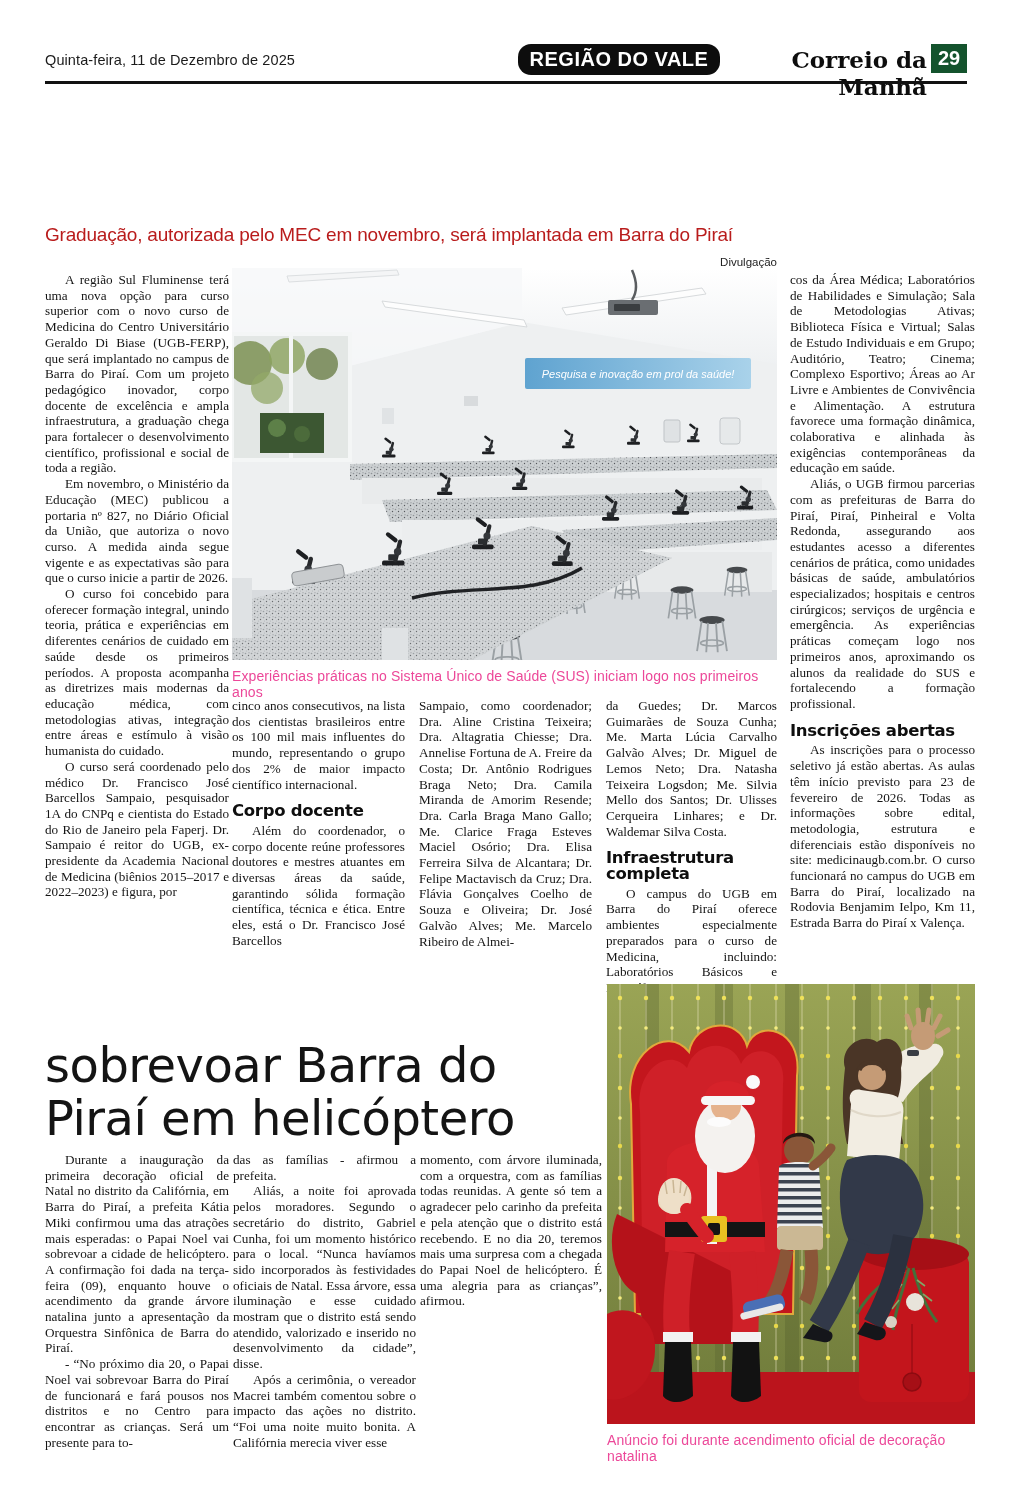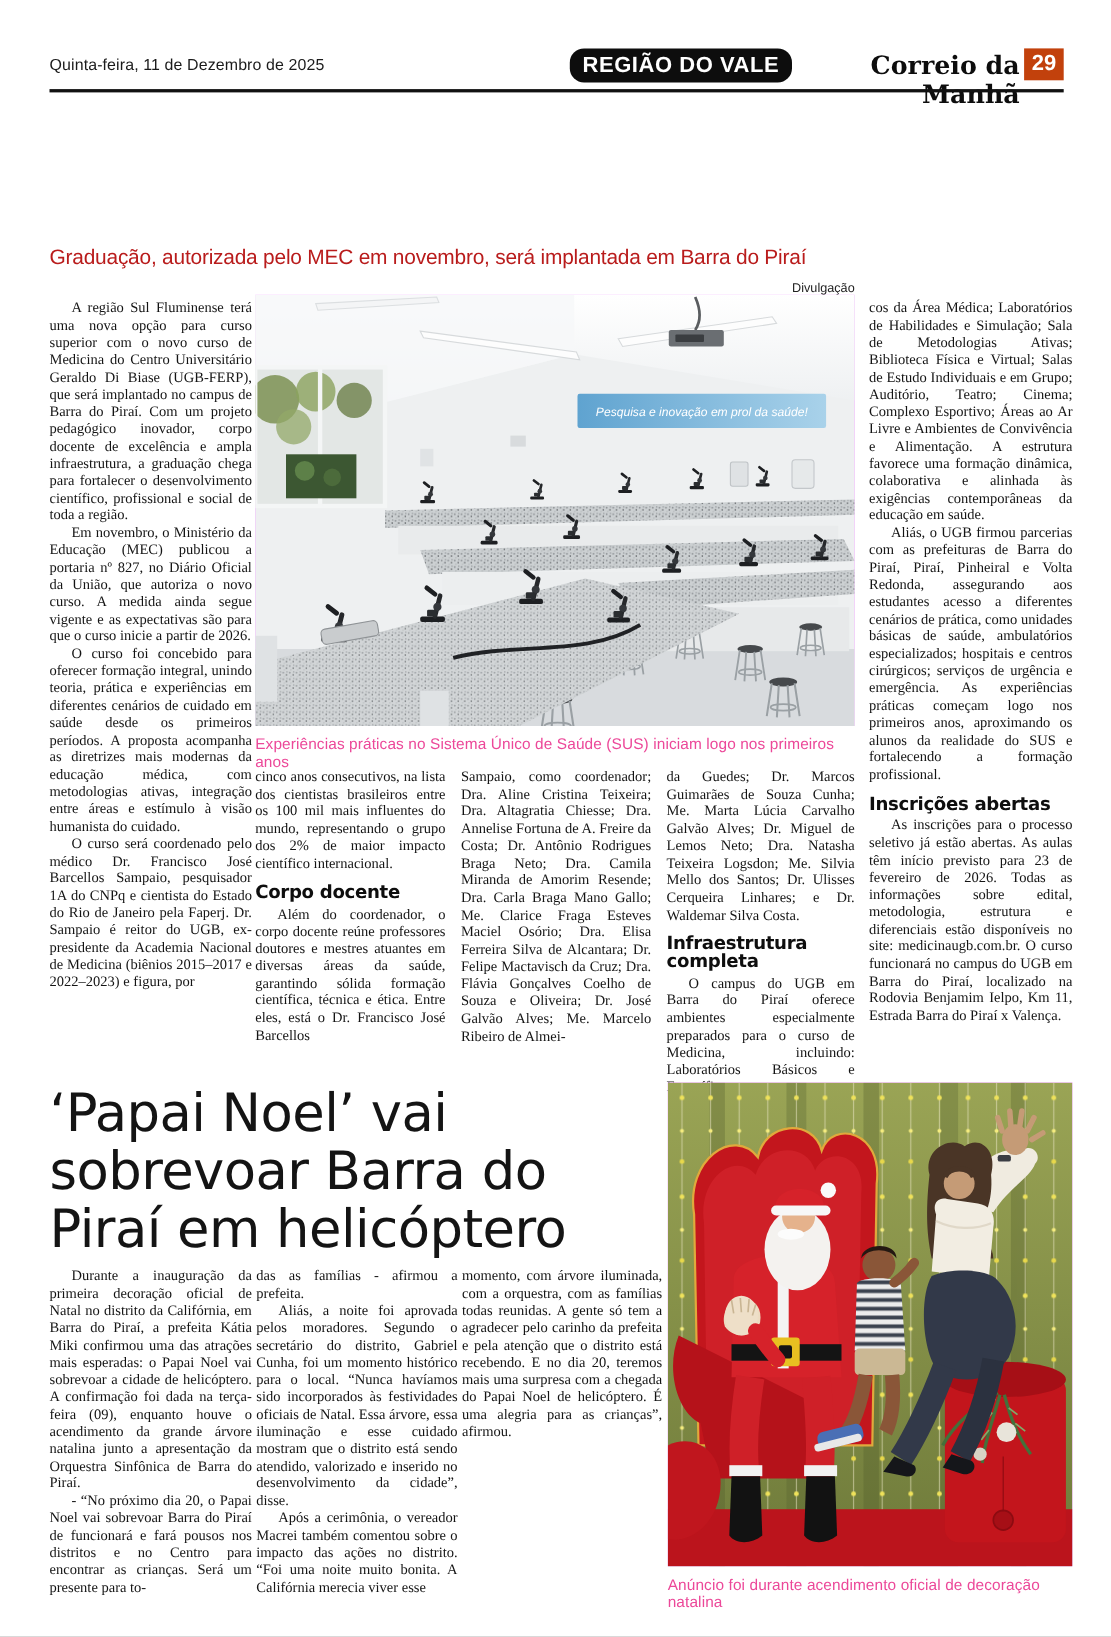--- a/index.html
+++ b/index.html
@@ -6,21 +6,21 @@
   body { background:#888; font-family:"Liberation Sans", sans-serif; }
   .page { position:relative; width:1010px; height:1488px; background:#fff; margin:0 auto; overflow:hidden; }
 
   
   .date { position:absolute; left:45px; top:52px; font-size:14.5px; color:#1b1b1b; letter-spacing:.1px; }
   .header-rule { position:absolute; left:45px; top:81px; width:922px; height:3px; background:#111; }
   .section-box { position:absolute; left:518px; top:44px; width:202px; height:31px; background:#0d0d0d; color:#fff;
                  font-size:20px; font-weight:bold; letter-spacing:.5px; display:flex; align-items:center; justify-content:center;border-radius:13px; }
   .masthead { position:absolute; left:762px; top:46px; width:165px; text-align:right;
               font-family:"DejaVu Serif","Liberation Serif",serif; font-weight:bold; font-size:23px; color:#0d0d0d; }
-  .pagenum-box { position:absolute; left:931px; top:44px; width:36px; height:29px; background:#c2410c; color:#fff;
+  .pagenum-box { position:absolute; left:931px; top:44px; width:36px; height:29px; background:#14532d; color:#fff;
                  font-size:20px; font-weight:bold; display:flex; align-items:center; justify-content:center; }
 
   
   .h1 { position:absolute; left:45px; top:90px; width:925px; font-family:"DejaVu Sans","Liberation Sans",sans-serif;
         font-weight:bold; font-size:52px; line-height:57px; color:#0c0c0c; letter-spacing:-1px; }
   .subhead { position:absolute; left:45px; top:224px; width:925px; font-size:19px; color:#b91c1c; letter-spacing:-.2px; }
   .h2 { position:absolute; left:45px; top:986px; width:540px; font-family:"DejaVu Sans","Liberation Sans",sans-serif;
         font-weight:500; font-size:48px; line-height:53px; color:#141414; letter-spacing:-.5px; }
 
   
@@ -197,21 +197,21 @@
   </div>
 
   <div class="col" style="left:790px; top:272px; width:185px; height:690px;">
     <p>cos da Área Médica; Laboratórios de Habilidades e Simulação; Sala de Metodologias Ativas; Biblioteca Física e Virtual; Salas de Estudo Individuais e em Grupo; Auditório, Teatro; Cinema; Complexo Esportivo; Áreas ao Ar Livre e Ambientes de Convivência e Alimentação. A estrutura favorece uma formação dinâmica, colaborativa e alinhada às exigências contemporâneas da educação em saúde.</p>
     <p class="indent">Aliás, o UGB firmou parcerias com as prefeituras de Barra do Piraí, Piraí, Pinheiral e Volta Redonda, assegurando aos estudantes acesso a diferentes cenários de prática, como unidades básicas de saúde, ambulatórios especializados; hospitais e centros cirúrgicos; serviços de urgência e emergência. As experiências práticas começam logo nos primeiros anos, aproximando os alunos da realidade do SUS e fortalecendo a formação profissional.</p>
     <div class="body-subhead">Inscrições abertas</div>
     <p class="indent">As inscrições para o processo seletivo já estão abertas. As aulas têm início previsto para 23 de fevereiro de 2026. Todas as informações sobre edital, metodologia, estrutura e diferenciais estão disponíveis no site: medicinaugb.com.br. O curso funcionará no campus do UGB em Barra do Piraí, localizado na Rodovia Benjamim Ielpo, Km 11, Estrada Barra do Piraí x Valença.</p>
   </div>
 
   <div class="h2">
-    <span>‘Papai Noel’ vai</span><br>
+    <br>
     <span>sobrevoar Barra do</span><br>
     <span>Piraí em helicóptero</span>
   </div>
 
   <div class="credit" style="left:607px; top:990px; width:368px;">Divulgação/PMBP</div>
 
   <div class="photo" style="left:607px; top:984px; width:368px; height:440px;">
     <svg width="368" height="440" viewBox="0 0 368 440">
       <defs>
         <linearGradient id="curtain" x1="0" y1="0" x2="0" y2="1">

